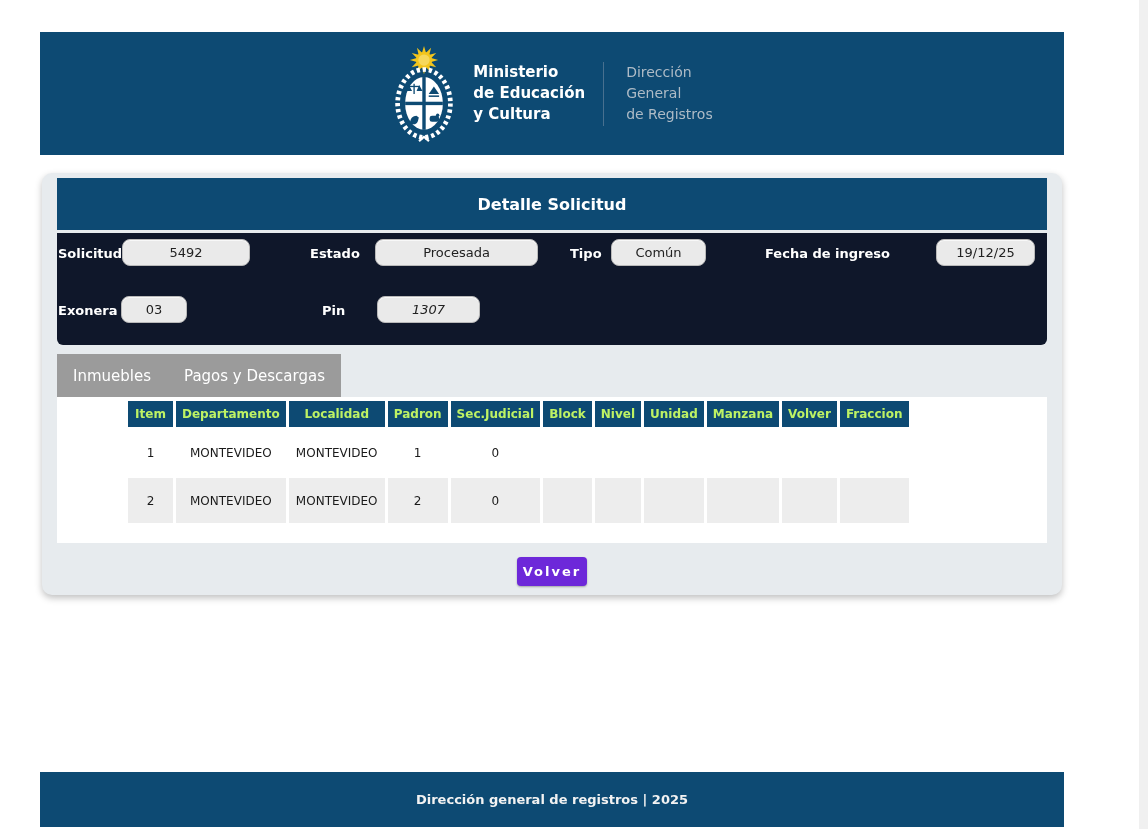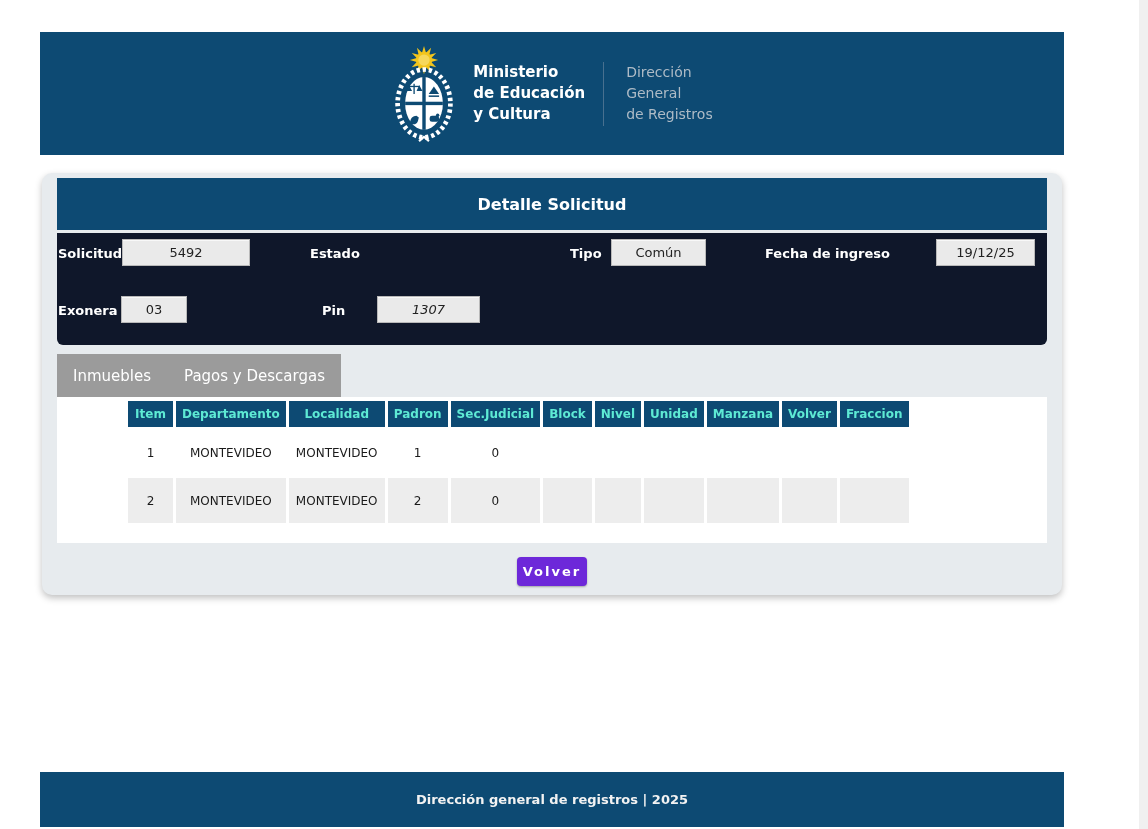--- a/index.html
+++ b/index.html
@@ -47,21 +47,21 @@
   .form-panel {
     position: absolute; left: 15px; top: 60px; width: 990px; height: 112px;
     background: #0f172a; border-radius: 0 0 6px 6px;
   }
   .fld-label {
     position: absolute; color: #ffffff; font-size: 13px; font-weight: bold;
     white-space: nowrap;
   }
   .field-box {
     position: absolute; height: 27px;
-    background: #eaeaea; border: 1px solid #b9b9b9; border-radius: 0;
+    background: #eaeaea; border: 1px solid #b9b9b9; border-radius: 8px;
     color: #222222; font-size: 13px; text-align: center;
     font-family: "DejaVu Sans", "Liberation Sans", sans-serif;
     box-shadow: inset 0 1px 0 #f8f8f8;
   }
   
   .lbl-solicitud { left: 1px;  top: 13px; }
   .box-solicitud { left: 65px; top: 6px;  width: 128px; }
   .lbl-estado    { left: 253px; top: 13px; }
   .box-estado    { left: 318px; top: 6px; width: 163px; }
   .lbl-tipo      { left: 513px; top: 13px; }
@@ -85,21 +85,21 @@
   
   .content-panel {
     position: absolute; left: 15px; top: 224px; width: 990px; height: 146px;
     background: #ffffff;
   }
   .grid { 
     position: absolute; left: 68px; top: 1px;
     border-collapse: separate; border-spacing: 3px;
   }
   .grid th {
-    background: #0d4a73; color: #5eead4; font-size: 12px; font-weight: bold;
+    background: #0d4a73; color: #bef264; font-size: 12px; font-weight: bold;
     height: 26px; padding: 0 6px; text-align: center; white-space: nowrap;
   }
   .grid td {
     height: 45px; font-size: 12px; color: #1a1a1a; text-align: center;
     padding: 0 4px; white-space: nowrap;
   }
   .grid tr.alt td { background: #ededed; }
   
   .c0{width:45px}.c1{width:97px}.c2{width:96px}.c3{width:55px}.c4{width:82px}
   .c5{width:44px}.c6{width:43px}.c7{width:54px}.c8{width:66px}.c9{width:43px}.c10{width:64px}
@@ -172,20 +172,21 @@
 
 <main class="main-card">
 
   <div class="detail-titlebar">Detalle Solicitud</div>
 
   <section class="form-panel">
     <span class="fld-label lbl-solicitud">Solicitud</span>
     <input class="field-box box-solicitud" readonly="" value="5492" style="">
 
     <span class="fld-label lbl-estado">Estado</span>
+    <input class="field-box box-estado" readonly="" value="Procesada" style="">
 
     <span class="fld-label lbl-tipo">Tipo</span>
     <input class="field-box box-tipo" readonly="" value="Común" style="">
 
     <span class="fld-label lbl-fecha">Fecha de ingreso</span>
     <input class="field-box box-fecha" readonly="" value="19/12/25" style="">
 
     <span class="fld-label lbl-exonera">Exonera</span>
     <input class="field-box box-exonera" readonly="" value="03" style="">
 

